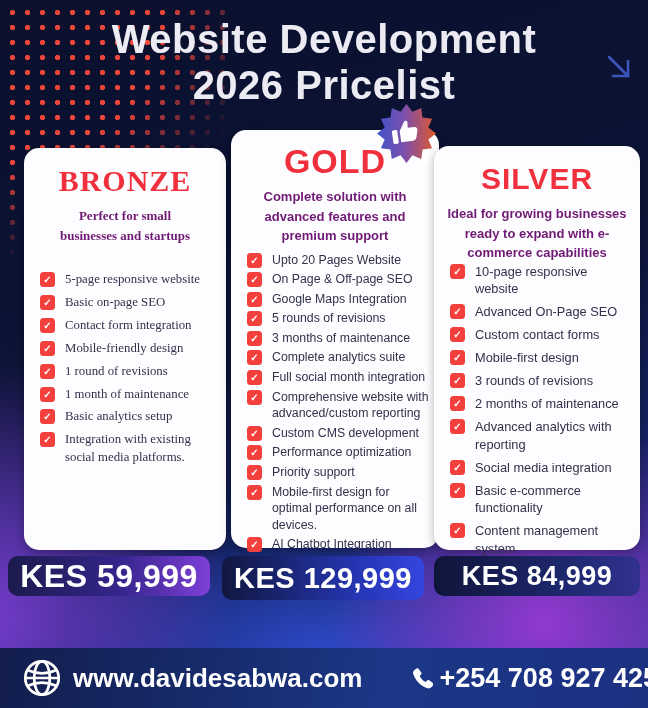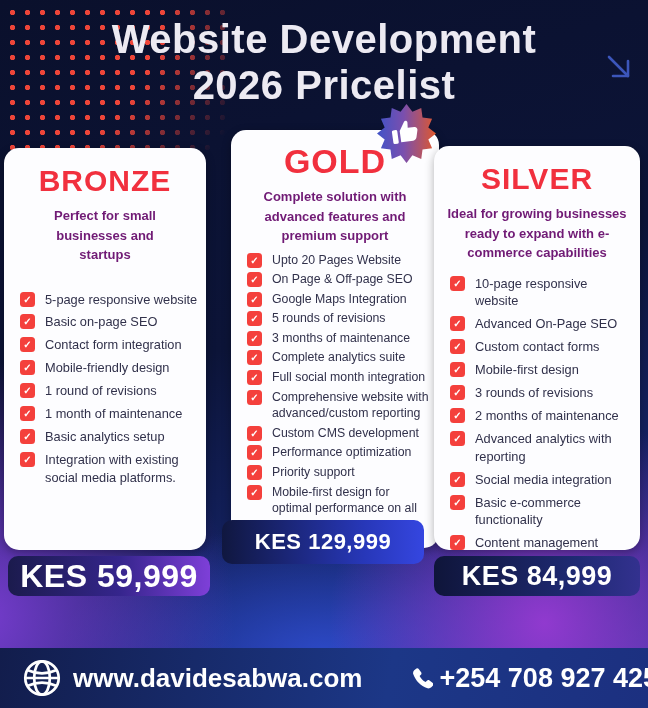--- a/index.html
+++ b/index.html
@@ -21,55 +21,55 @@
   }
   .title{
     position:absolute;top:16px;left:0;right:0;text-align:center;z-index:2;
     color:#eceaf2;font-weight:800;font-size:40px;line-height:1.15;letter-spacing:.5px;
   }
   .arrow-icon{position:absolute;right:12px;top:50px;width:34px;height:34px;z-index:2;}
   .card{
     position:absolute;background:#fdfdff;border-radius:15px;z-index:3;
     box-shadow:0 3px 10px rgba(0,0,0,.3);box-sizing:border-box;
   }
-  .card-bronze{left:4px;top:148px;width:202px;height:402px;}
+  .card-bronze{left:24px;top:148px;width:202px;height:402px;font-family:Liberation Serif, serif;}
   .card-gold{left:218px;top:130px;width:208px;height:418px;margin-left:13px;}
   .card-silver{left:434px;top:146px;width:206px;height:404px;}
   .card h2{
     margin:16px 0 8px;text-align:center;color:#f1303e;font-weight:800;
     font-size:30px;letter-spacing:1px;
   }
   .card-gold h2{font-size:34px;margin-top:12px;margin-bottom:6px;}
   .desc{
     margin:0 auto 12px;text-align:center;font-weight:700;color:#701a75;
     font-size:13px;line-height:1.5;
   }
   .desc-bronze{max-width:150px;}
   .desc-gold{max-width:192px;margin-bottom:6px;}
-  .desc-silver{max-width:198px;margin-bottom:12px;}
+  .desc-silver{max-width:198px;margin-bottom:0;}
   .features{list-style:none;margin:0;padding:0 8px 0 16px;}
   .features li{
     display:flex;align-items:flex-start;gap:10px;
     font-size:12.8px;line-height:1.4;color:#31314b;margin-bottom:5px;
   }
   .card-bronze .features{margin-top:26px;}
   .card-gold .features li{font-size:12.3px;line-height:1.35;margin-bottom:3px;}
   .check{
     flex:0 0 15px;width:15px;height:15px;margin-top:1px;border-radius:3.5px;
     background:#f4403c;color:#fff;font-size:10px;line-height:15px;text-align:center;
     font-weight:700;
   }
   .badge{position:absolute;left:377px;top:104px;width:59px;height:59px;z-index:4;}
   .price{
     position:absolute;z-index:3;color:#fff;font-weight:800;letter-spacing:.5px;
     display:flex;align-items:center;justify-content:center;border-radius:10px;
   }
   .price-bronze{left:8px;top:556px;width:202px;height:40px;font-size:32px;
     background:linear-gradient(90deg,#1b1b4d 0%,#35258c 55%,#7e3fd8 100%);}
-  .price-gold{left:222px;top:520px;width:202px;height:44px;font-size:22px;
+  .price-gold{left:222px;top:556px;width:202px;height:44px;font-size:29px;
     background:linear-gradient(90deg,#10173f 0%,#2737b8 70%,#3546e0 100%);}
   .price-silver{left:434px;top:556px;width:206px;height:40px;font-size:27px;
     background:linear-gradient(90deg,#0f153a 0%,#1f2a74 70%,#33318f 100%);}
   .footer{
     position:absolute;left:0;right:0;bottom:0;height:60px;z-index:5;
     background:linear-gradient(100deg,#121d4c 0%,#1c3787 60%,#1c3080 100%);
     display:flex;align-items:center;color:#fff;font-weight:800;padding-left:33px;
   }
   .globe-icon{width:46px;height:46px;margin-left:-14px;flex:0 0 auto;}
   .website{font-size:26px;margin-left:8px;white-space:nowrap;}

